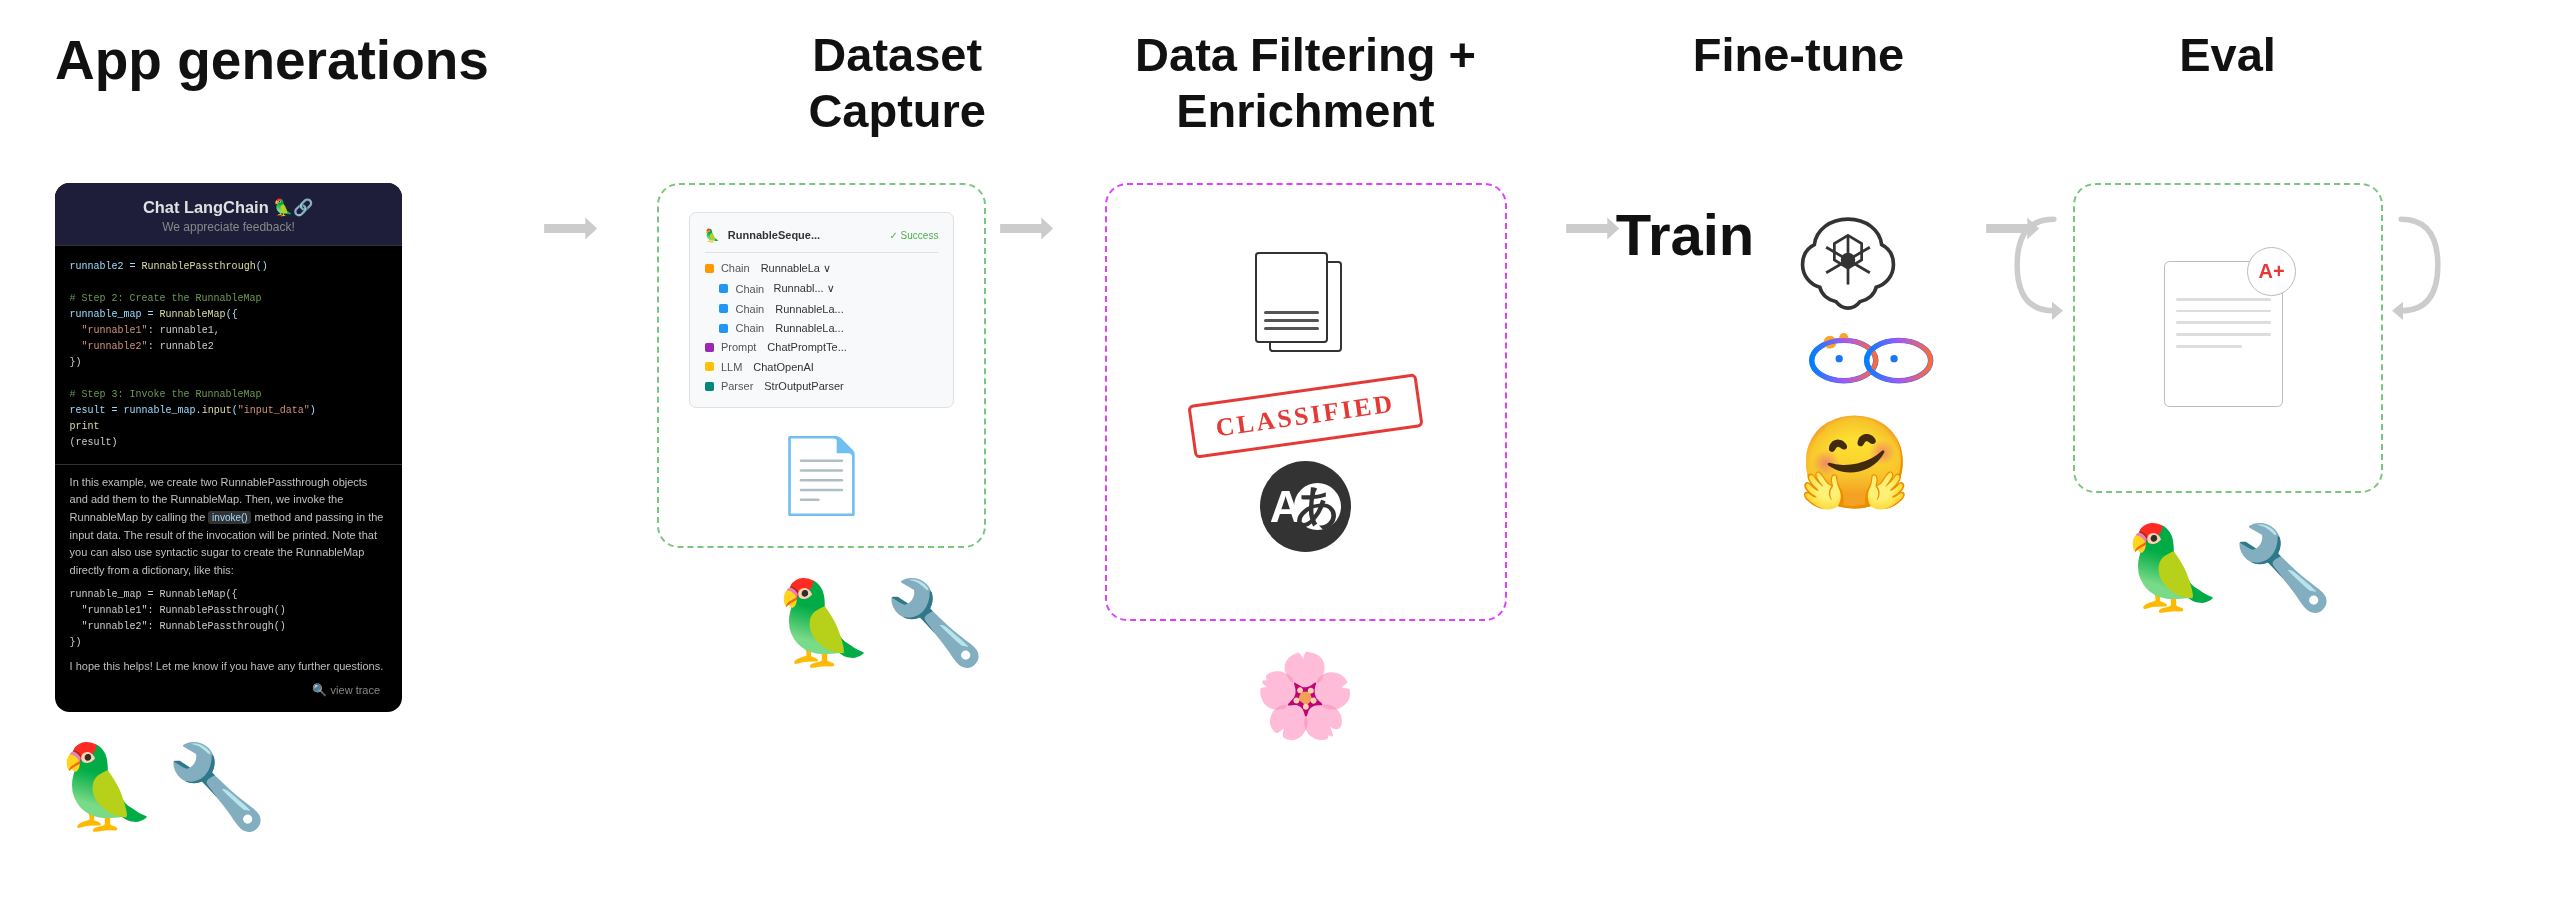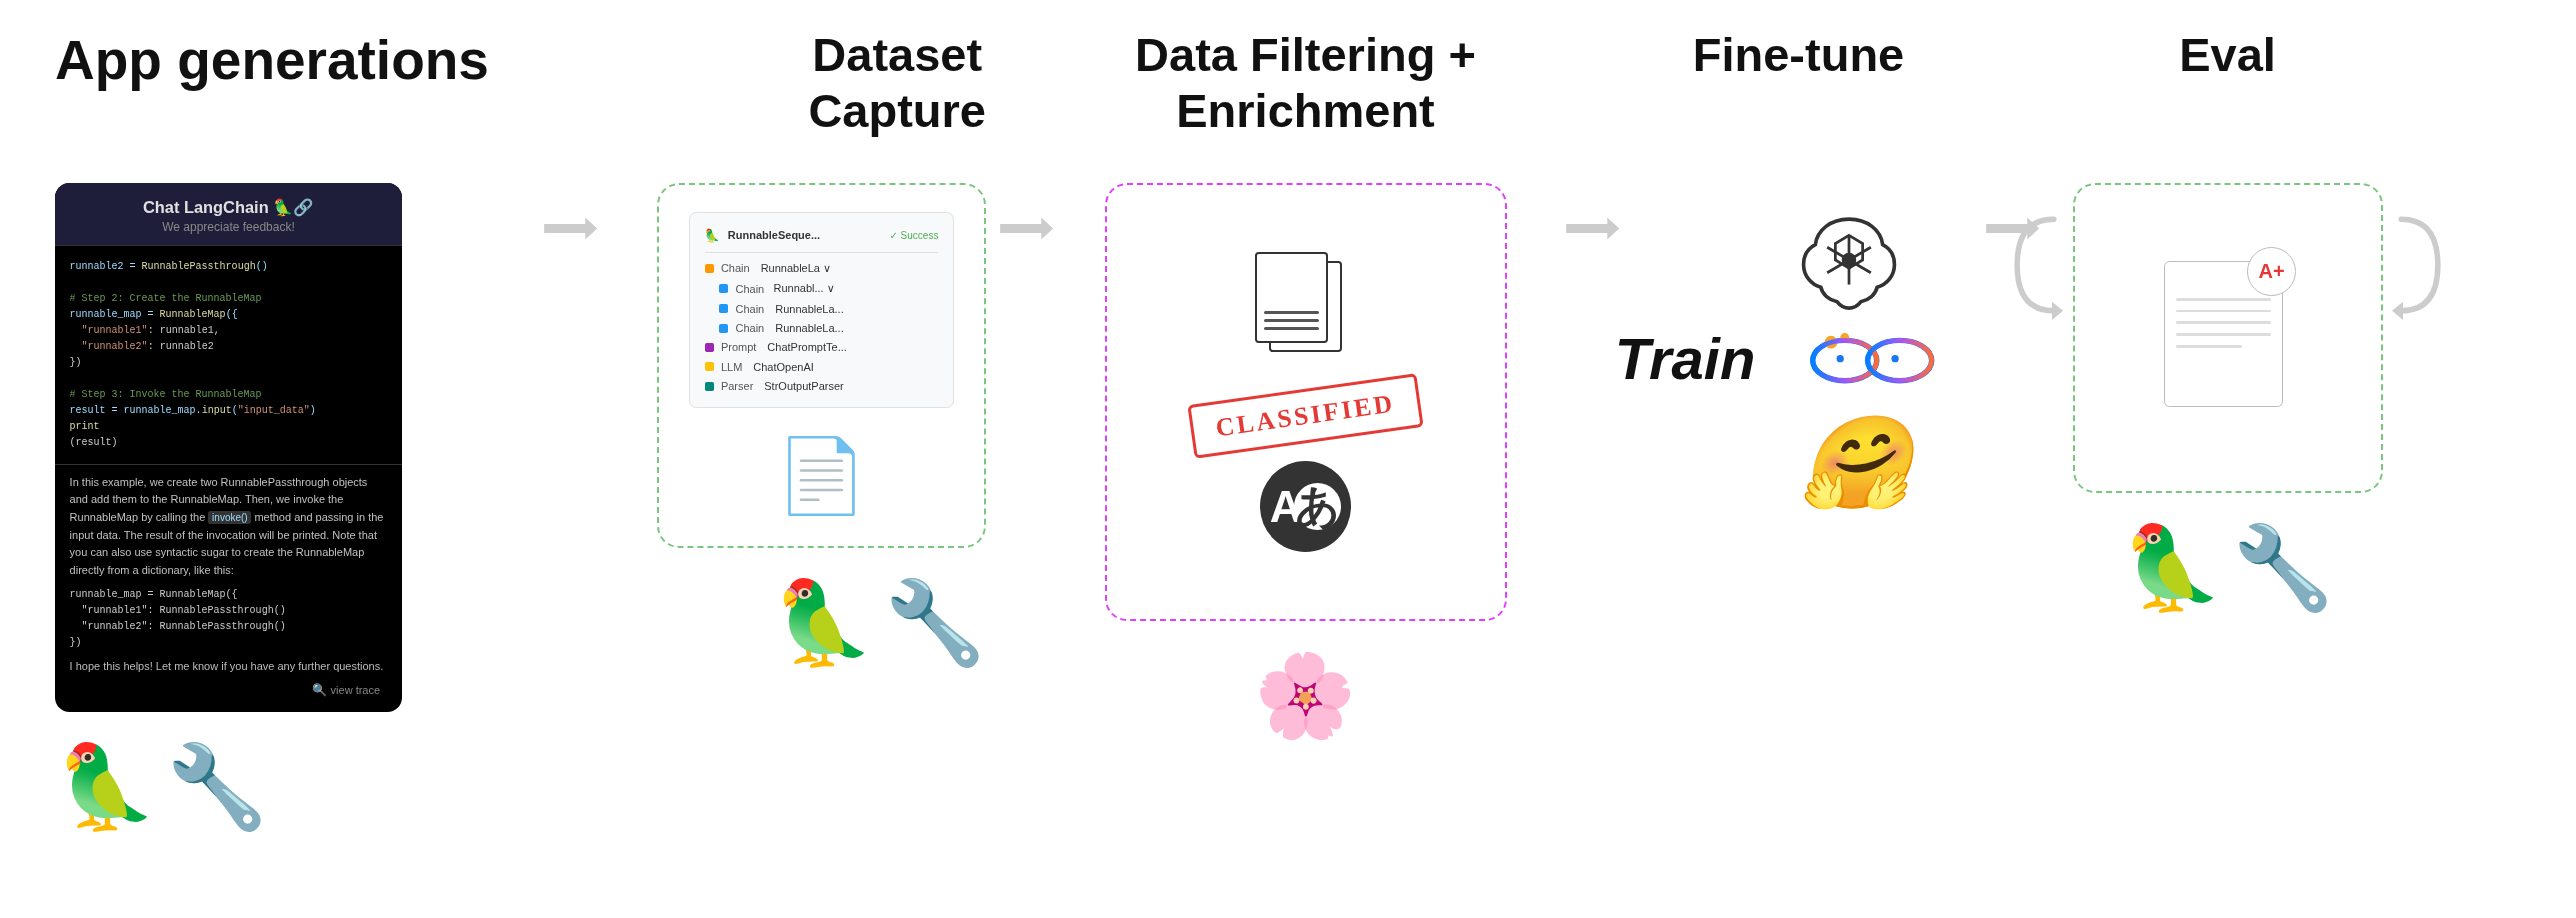--- a/index.html
+++ b/index.html
@@ -446,21 +446,21 @@
 
   <div class="arrow-container">
     <svg width="64" height="37" viewBox="0 0 70 40">
       <polygon points="10,15 55,15 55,8 68,20 55,32 55,25 10,25" fill="#ccc"></polygon>
     </svg>
   </div>
 
   <div class="col col-finetune">
     <div class="col-header">Fine-tune</div>
 
-    <div style="display:flex;align-items:center;gap:26px;margin-top:18px;font-style:italic;">
+    <div style="display:flex;align-items:flex-start;gap:26px;margin-top:18px;">
       <div class="train-label">Train</div>
       <div class="model-logos">
 
         <svg width="100" height="100" viewBox="0 0 110 110">
           <path d="M55 10 C35 10 20 22 18 38 C10 42 5 50 5 60 C5 72 13 82 24 85 C26 93 33 99 42 101 C46 106 50.5 108 55 108 C59.5 108 64 106 68 101 C77 99 84 93 86 85 C97 82 105 72 105 60 C105 50 100 42 92 38 C90 22 75 10 55 10Z" fill="none" stroke="#333" stroke-width="4"></path>
 
           <path d="M55 28 L70 37 L70 55 L55 64 L40 55 L40 37 Z" fill="none" stroke="#333" stroke-width="3"></path>
           <circle cx="55" cy="55" r="8" fill="#333"></circle>
           <line x1="55" y1="28" x2="55" y2="82" stroke="#333" stroke-width="3"></line>
           <line x1="31" y1="41" x2="79" y2="69" stroke="#333" stroke-width="3"></line>

